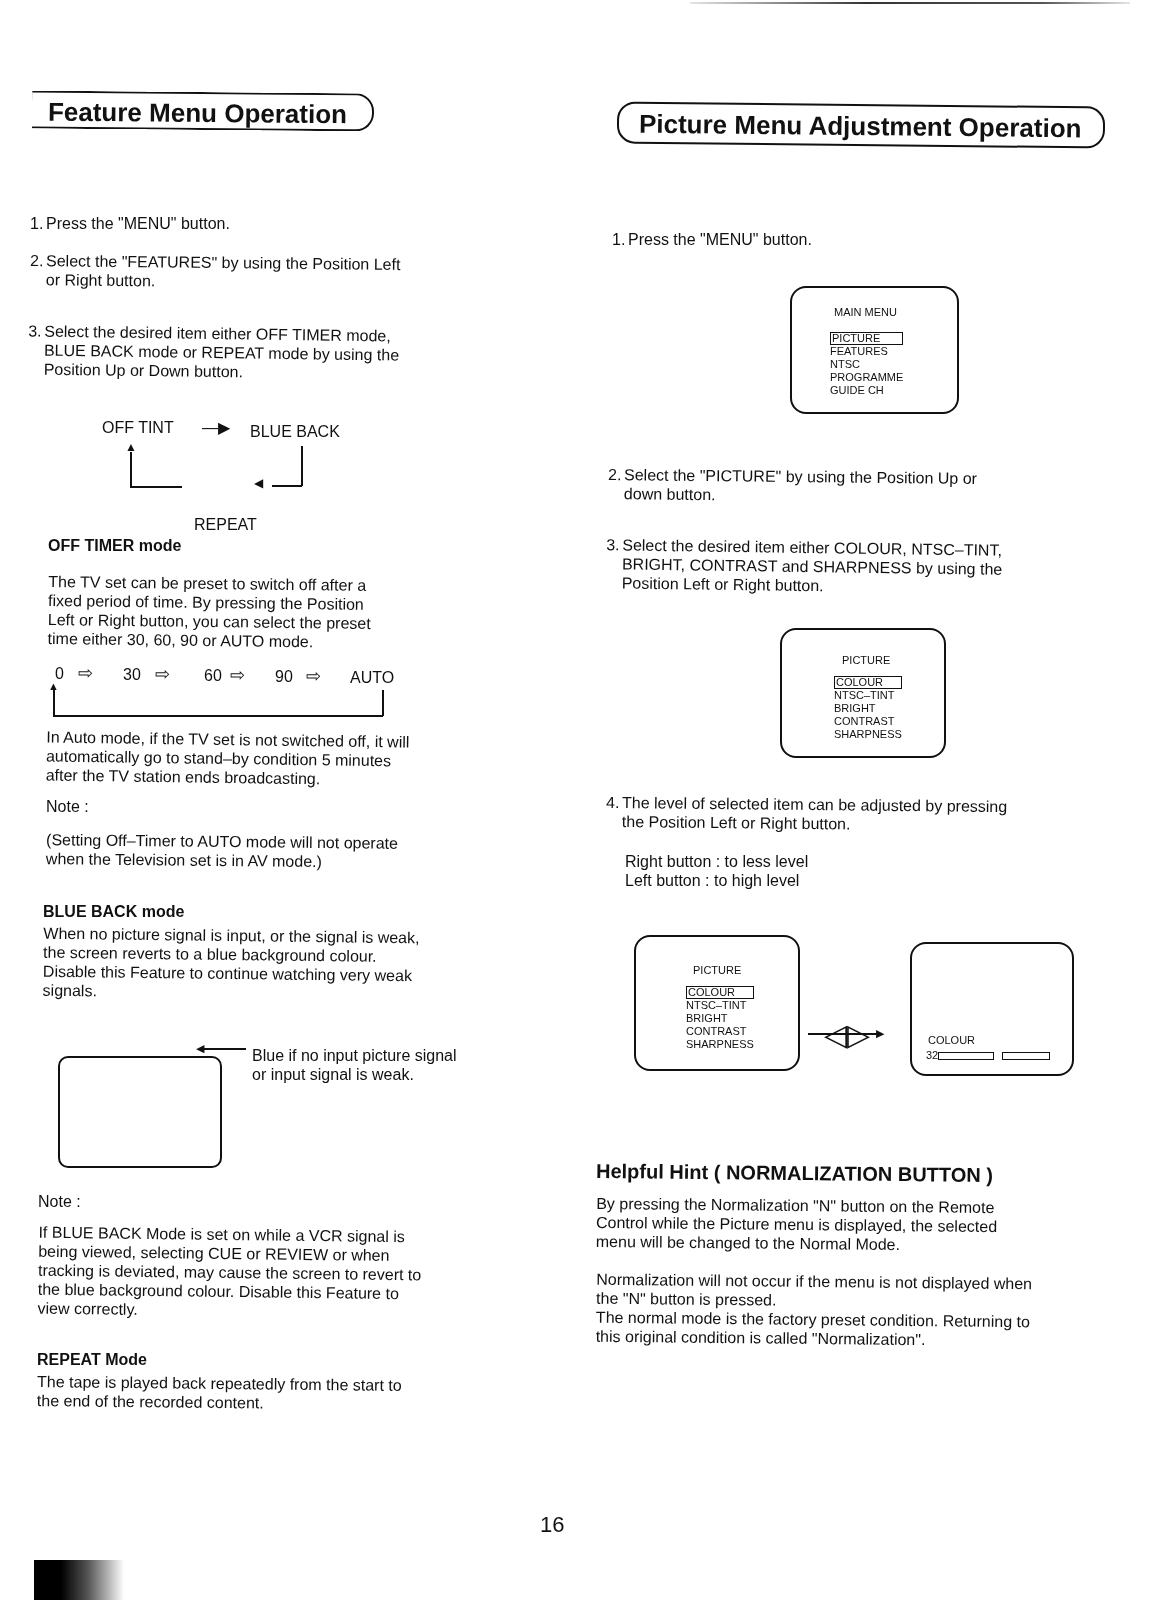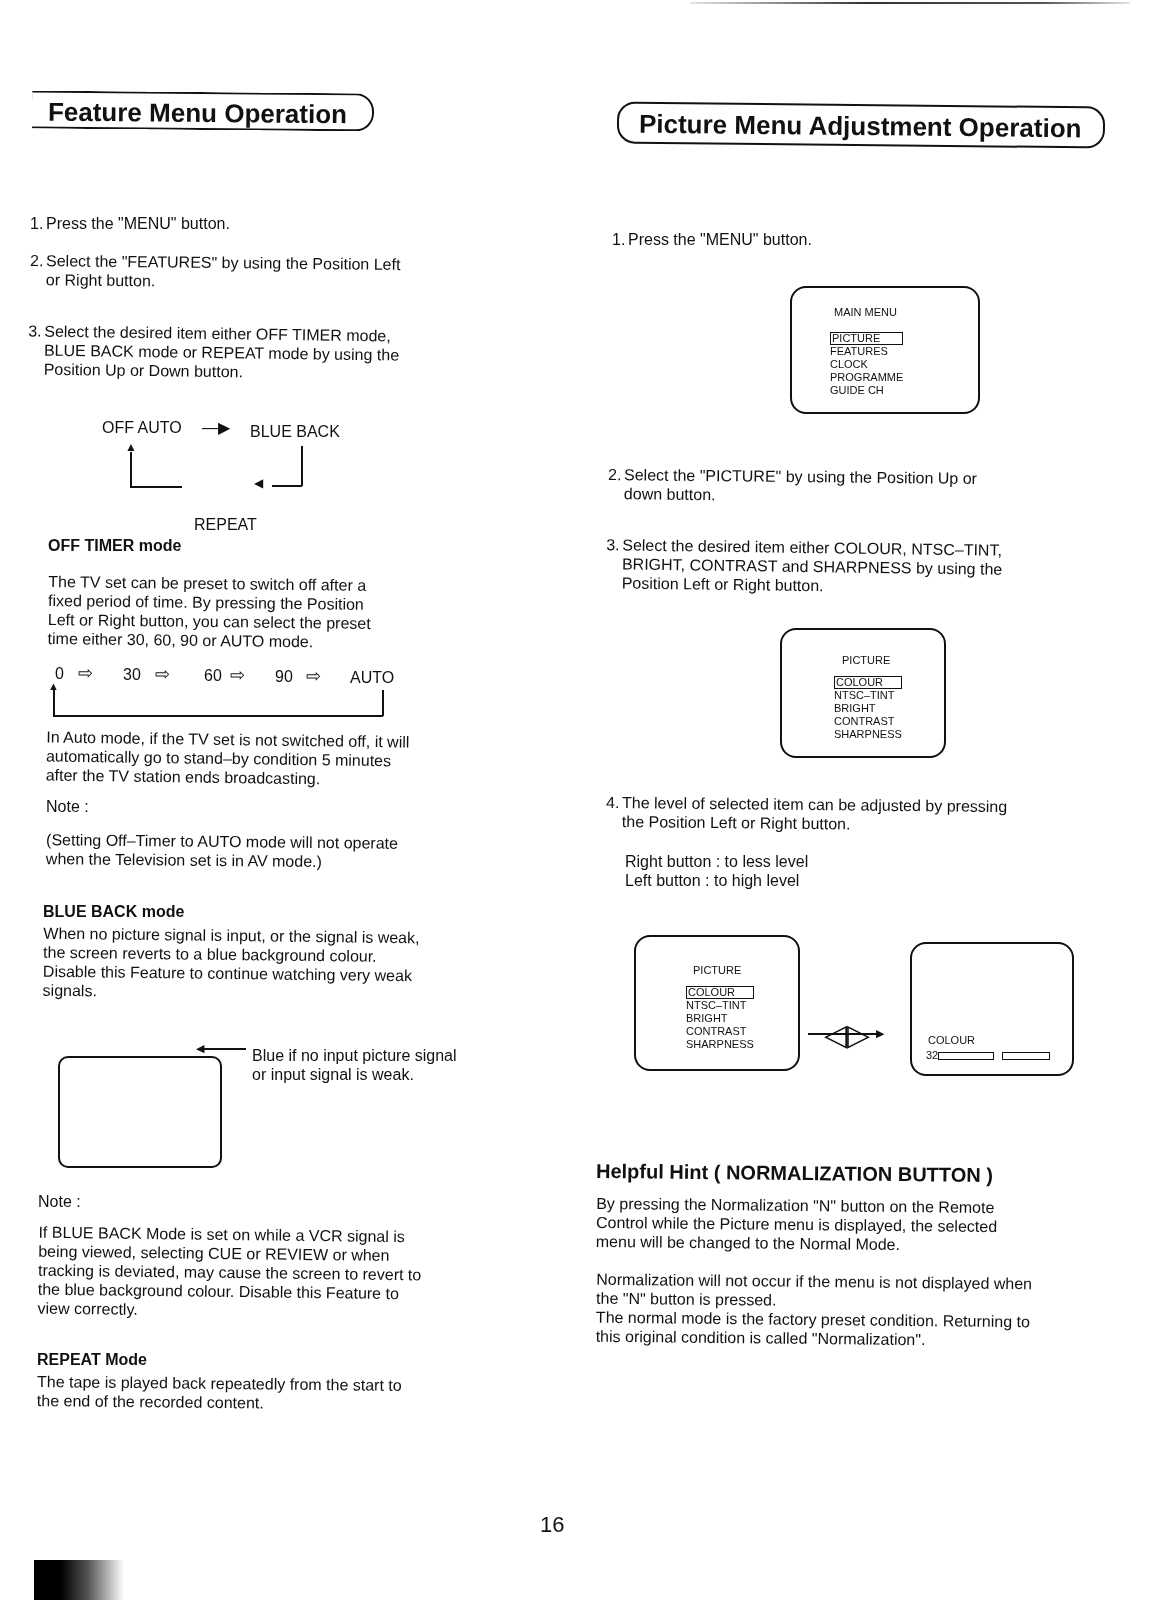--- a/index.html
+++ b/index.html
@@ -51,21 +51,21 @@
 or Right button.</span>
 </div>
 <div class="abs step p" style="left:28px; top:324px; transform:rotate(0.8deg);">
   <span class="num">3.</span>
   <span>Select the desired item either OFF TIMER mode,
 BLUE BACK mode or REPEAT mode by using the
 Position Up or Down button.</span>
 </div>
 
 <div>
-  <span class="abs p" style="left:102px; top:418px;">OFF AUTO</span>
+  <span class="abs p" style="left:102px; top:418px;">OFF TINT</span>
   <span class="abs" style="left:202px; top:418px; font-size:16px;">—▶</span>
   <span class="abs p" style="left:250px; top:422px;">BLUE BACK</span>
   <div class="line" style="left:301px; top:446px; width:1.5px; height:40px;"></div>
   <div class="line" style="left:272px; top:485px; width:30px; height:1.5px;"></div>
   <span class="abs" style="left:254px; top:476px; font-size:12px;">◀</span>
   <span class="abs p" style="left:194px; top:476px;margin-top:39px;">REPEAT</span>
   <div class="line" style="left:130px; top:452px; width:1.5px; height:35px;"></div>
   <div class="line" style="left:130px; top:486px; width:52px; height:1.5px;"></div>
   <span class="abs" style="left:125px; top:440px; font-size:12px;">▲</span>
 </div>
@@ -122,26 +122,26 @@
 <div class="abs p" style="left:37px; top:1374px; transform:rotate(0.6deg);">The tape is played back repeatedly from the start  to
 the end of the recorded content.</div>
 
 <div class="title-box title-right">Picture Menu Adjustment Operation</div>
 
 <div class="abs step p" style="left:612px; top:230px;">
   <span class="num">1.</span>
   <span>Press the "MENU" button.</span>
 </div>
 
-<div class="tvbox" style="left:790px; top:286px; width:190px; height:128px;">
+<div class="tvbox" style="left:790px; top:286px; width:169px; height:128px;">
   <div class="abs menu-title" style="left:42px; top:18px;">MAIN  MENU</div>
   <div class="abs menu-list" style="left:38px; top:44px;">
     <span class="menu-item sel">PICTURE</span>
     <span class="menu-item">FEATURES</span>
-    <span class="menu-item">CLOCK</span>
+    <span class="menu-item">NTSC</span>
     <span class="menu-item">PROGRAMME</span>
     <span class="menu-item">GUIDE CH</span>
   </div>
 </div>
 
 <div class="abs step p" style="left:608px; top:467px; transform:rotate(0.6deg);">
   <span class="num">2.</span>
   <span>Select the "PICTURE" by using the Position Up or
 down button.</span>
 </div>

